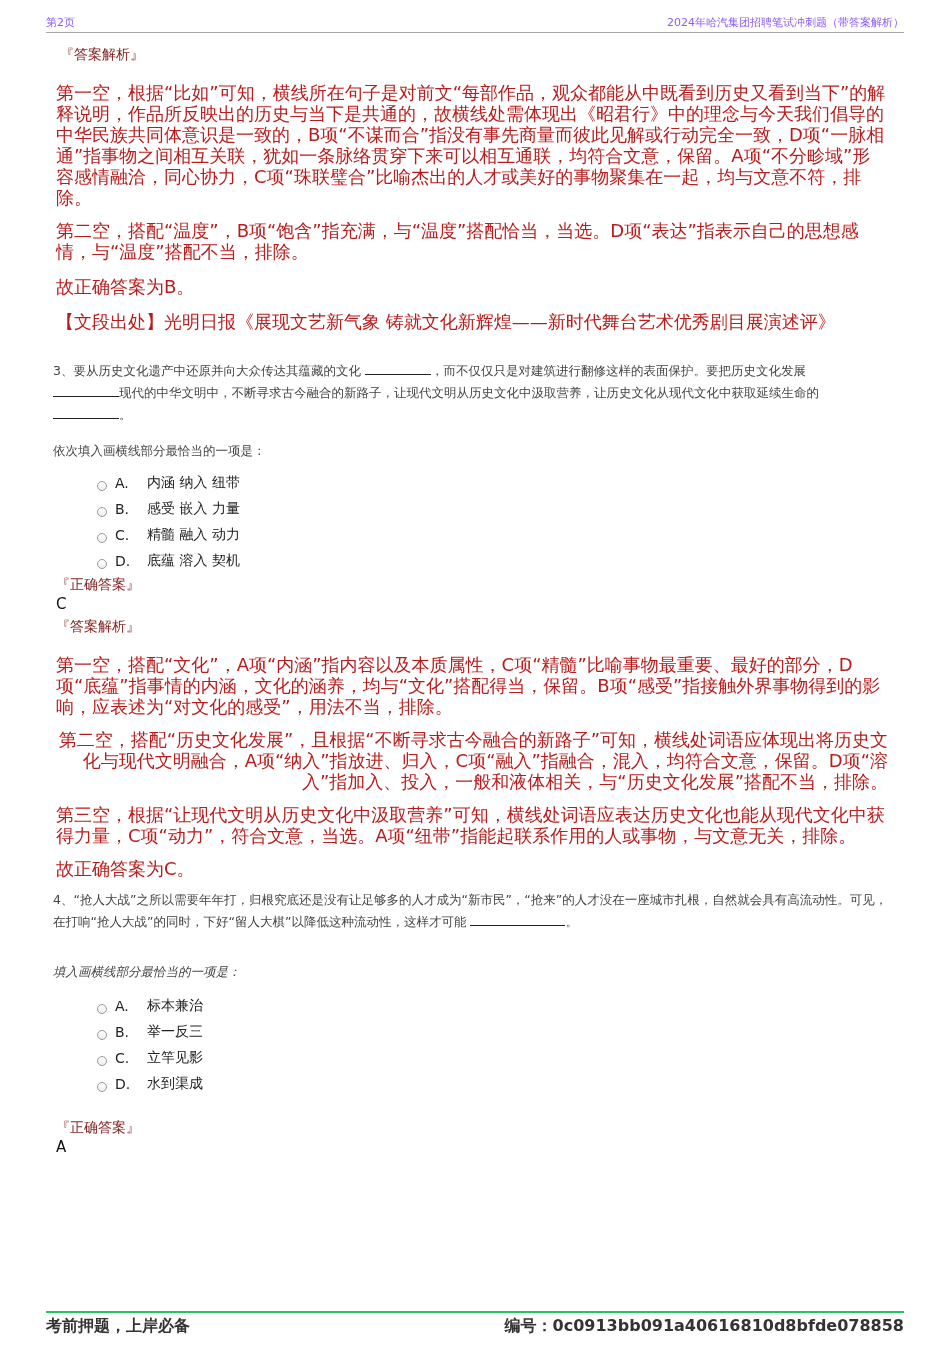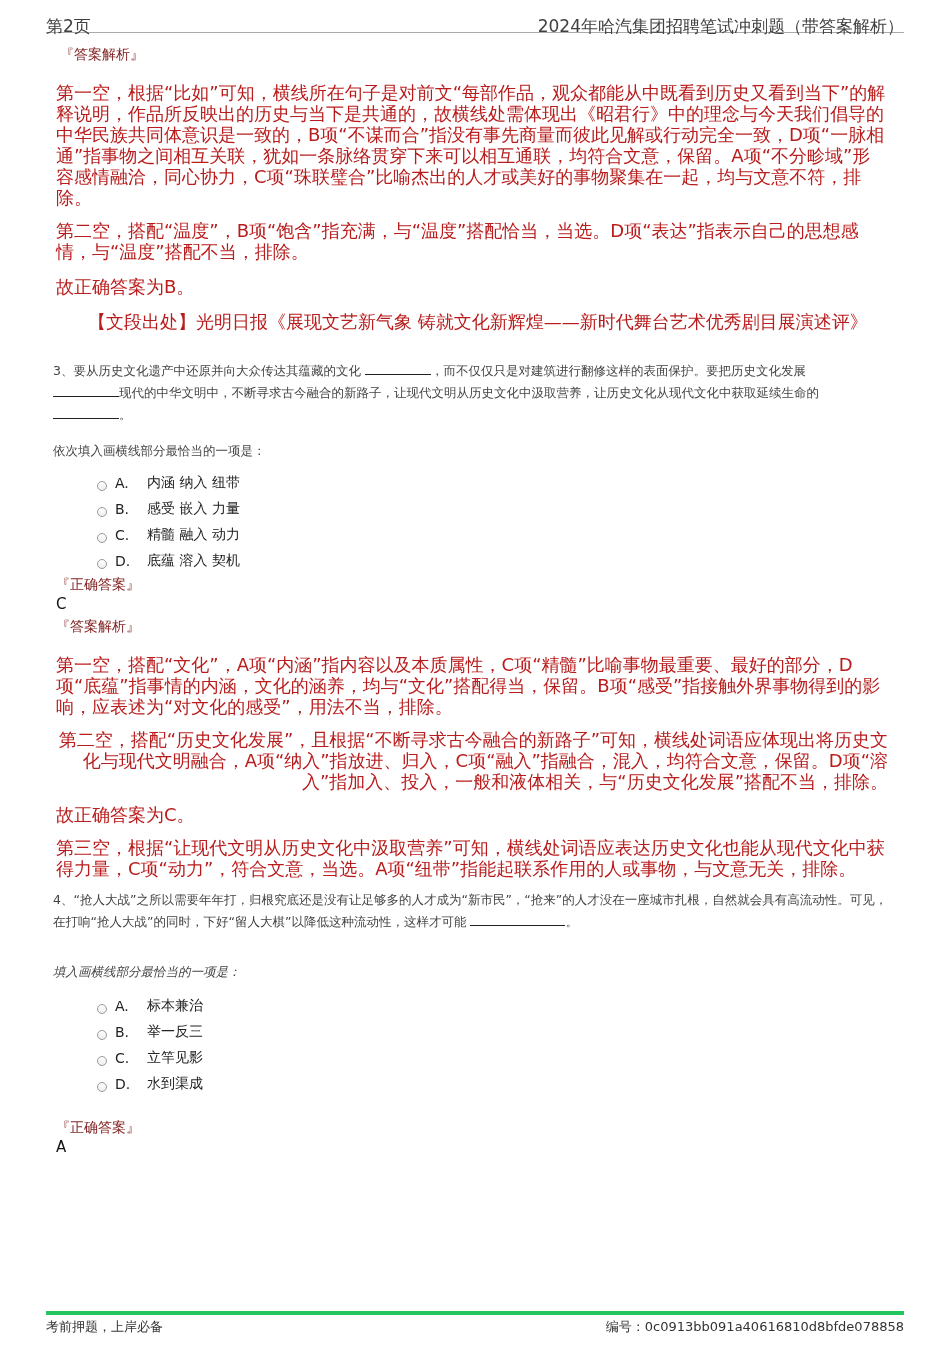--- a/index.html
+++ b/index.html
@@ -1,52 +1,52 @@
 <!DOCTYPE html>
 <html><head>
 <meta charset="utf-8">
 <style>
   html, body { margin: 0; padding: 0; background: #ffffff; }
   body { width: 950px; height: 1345px; position: relative; overflow: hidden;
          font-family: "DejaVu Sans", "Liberation Sans", sans-serif; color: #222; }
   .header { position: absolute; left: 46px; right: 46px; top: 12px; height: 20px;
-            border-bottom: 1px solid #aaa; font-size: 17px; color: #404040; }
+            border-bottom: 1px solid #aaa; font-size: 11px; color: #8b5cf6; }
   .header .left { position: absolute; left: 0; top: 3px; }
   .header .right { position: absolute; right: 0; top: 3px; }
   .content { position: absolute; left: 56px; top: 44px; width: 832px; font-size: 14px; }
   .bracket { font-size: 14px; color: #7f1d1d; margin: 0; line-height: 20px; }
   .para { font-size: 18px; line-height: 21px; color: #b91c1c; margin: 0; }
   .q { font-size: 12.5px; line-height: 22px; color: #444; margin: 0; }
   .blank { display: inline-block; border-bottom: 1px solid #222; height: 12px; vertical-align: baseline; }
   .options { margin: 0; padding: 0; list-style: none; }
   .opt { display: flex; align-items: center; height: 26px; font-size: 14px; color: #222; }
   .radio { width: 10px; height: 10px; border-radius: 50%; border: 1px solid #999; box-sizing: border-box;
            margin-left: 41px; margin-right: 8px; margin-top: 6px; background: linear-gradient(#fff,#eee); }
   .opt .letter { width: 32px; }
   .answer { font-size: 15px; color: #111; margin: 0; line-height: 20px; }
   .footer { position: absolute; left: 46px; right: 46px; top: 1311px; height: 20px;
-            border-top: 4px solid #22c55e; font-size: 13px; color: #333; }
+            border-top: 2px solid #22c55e; font-size: 16px; color: #333; font-weight: bold; }
   .footer .left { position: absolute; left: 0; top: 3px; }
   .footer .right { position: absolute; right: 0; top: 3px; }
 </style>
 </head>
 <body>
 
 <div class="header">
   <span class="left">第2页</span>
   <span class="right">2024年哈汽集团招聘笔试冲刺题（带答案解析）</span>
 </div>
 
 <div class="content">
 
   <p class="bracket" style="margin-left:4px;">『答案解析』</p>
   <p class="para" style="margin-top:18px;">第一空，根据“比如”可知，横线所在句子是对前文“每部作品，观众都能从中既看到历史又看到当下”的解释说明，作品所反映出的历史与当下是共通的，故横线处需体现出《昭君行》中的理念与今天我们倡导的中华民族共同体意识是一致的，B项“不谋而合”指没有事先商量而彼此见解或行动完全一致，D项“一脉相通”指事物之间相互关联，犹如一条脉络贯穿下来可以相互通联，均符合文意，保留。A项“不分畛域”形容感情融洽，同心协力，C项“珠联璧合”比喻杰出的人才或美好的事物聚集在一起，均与文意不符，排除。</p>
   <p class="para" style="margin-top:12px;">第二空，搭配“温度”，B项“饱含”指充满，与“温度”搭配恰当，当选。D项“表达”指表示自己的思想感情，与“温度”搭配不当，排除。</p>
   <p class="para" style="margin-top:14px;">故正确答案为B。</p>
-  <p class="para" style="margin-top:14px;margin-left:32px;">【文段出处】光明日报《展现文艺新气象 铸就文化新辉煌——新时代舞台艺术优秀剧目展演述评》</p>
+  <p class="para" style="margin-top:14px;">【文段出处】光明日报《展现文艺新气象 铸就文化新辉煌——新时代舞台艺术优秀剧目展演述评》</p>
 
   <p class="q" style="margin-top:28px; margin-left:-3px;">
     <span>3、要从历史文化遗产中还原并向大众传达其蕴藏的文化</span>
     <span class="blank" style="width:66px;"></span><span>，而不仅仅只是对建筑进行翻修这样的表面保护。要把历史文化发展</span><br>
     <span class="blank" style="width:66px;"></span><span>现代的中华文明中，不断寻求古今融合的新路子，让现代文明从历史文化中汲取营养，让历史文化从现代文化中获取延续生命的</span><br>
     <span class="blank" style="width:66px;"></span><span>。</span>
   </p>
   <p class="q" style="margin-top:14px; margin-left:-3px;">依次填入画横线部分最恰当的一项是：</p>
 
   <ul class="options" style="margin-top:8px;">
@@ -70,22 +70,22 @@
         <span class="letter">D.</span>
         <span>底蕴 溶入 契机</span>
       </li>
   </ul>
 
   <p class="bracket" style="margin-top:0;">『正确答案』</p>
   <p class="answer">C</p>
   <p class="bracket" style="margin-top:2px;">『答案解析』</p>
   <p class="para" style="margin-top:18px;">第一空，搭配“文化”，A项“内涵”指内容以及本质属性，C项“精髓”比喻事物最重要、最好的部分，D项“底蕴”指事情的内涵，文化的涵养，均与“文化”搭配得当，保留。B项“感受”指接触外界事物得到的影响，应表述为“对文化的感受”，用法不当，排除。</p>
   <p class="para" style="margin-top:12px;text-align:right;">第二空，搭配“历史文化发展”，且根据“不断寻求古今融合的新路子”可知，横线处词语应体现出将历史文化与现代文明融合，A项“纳入”指放进、归入，C项“融入”指融合，混入，均符合文意，保留。D项“溶入”指加入、投入，一般和液体相关，与“历史文化发展”搭配不当，排除。</p>
+  <p class="para" style="margin-top:12px;">第三空，根据“让现代文明从历史文化中汲取营养”可知，横线处词语应表达历史文化也能从现代文化中获得力量，C项“动力”，符合文意，当选。A项“纽带”指能起联系作用的人或事物，与文意无关，排除。</p>
   <p class="para" style="margin-top:12px;">故正确答案为C。</p>
-  <p class="para" style="margin-top:12px;">第三空，根据“让现代文明从历史文化中汲取营养”可知，横线处词语应表达历史文化也能从现代文化中获得力量，C项“动力”，符合文意，当选。A项“纽带”指能起联系作用的人或事物，与文意无关，排除。</p>
 
   <p class="q" style="margin-top:10px; margin-left:-3px;">
     <span>4、“抢人大战”之所以需要年年打，归根究底还是没有让足够多的人才成为“新市民”，“抢来”的人才没在一座城市扎根，自然就会具有高流动性。可见，在打响“抢人大战”的同时，下好“留人大棋”以降低这种流动性，这样才可能</span>
     <span class="blank" style="width:95px;"></span><span>。</span>
   </p>
   <p class="q" style="margin-top:28px; margin-left:-3px;font-style:italic;">填入画横线部分最恰当的一项是：</p>
 
   <ul class="options" style="margin-top:10px;">
     <li class="opt">
         <span class="radio"></span>

